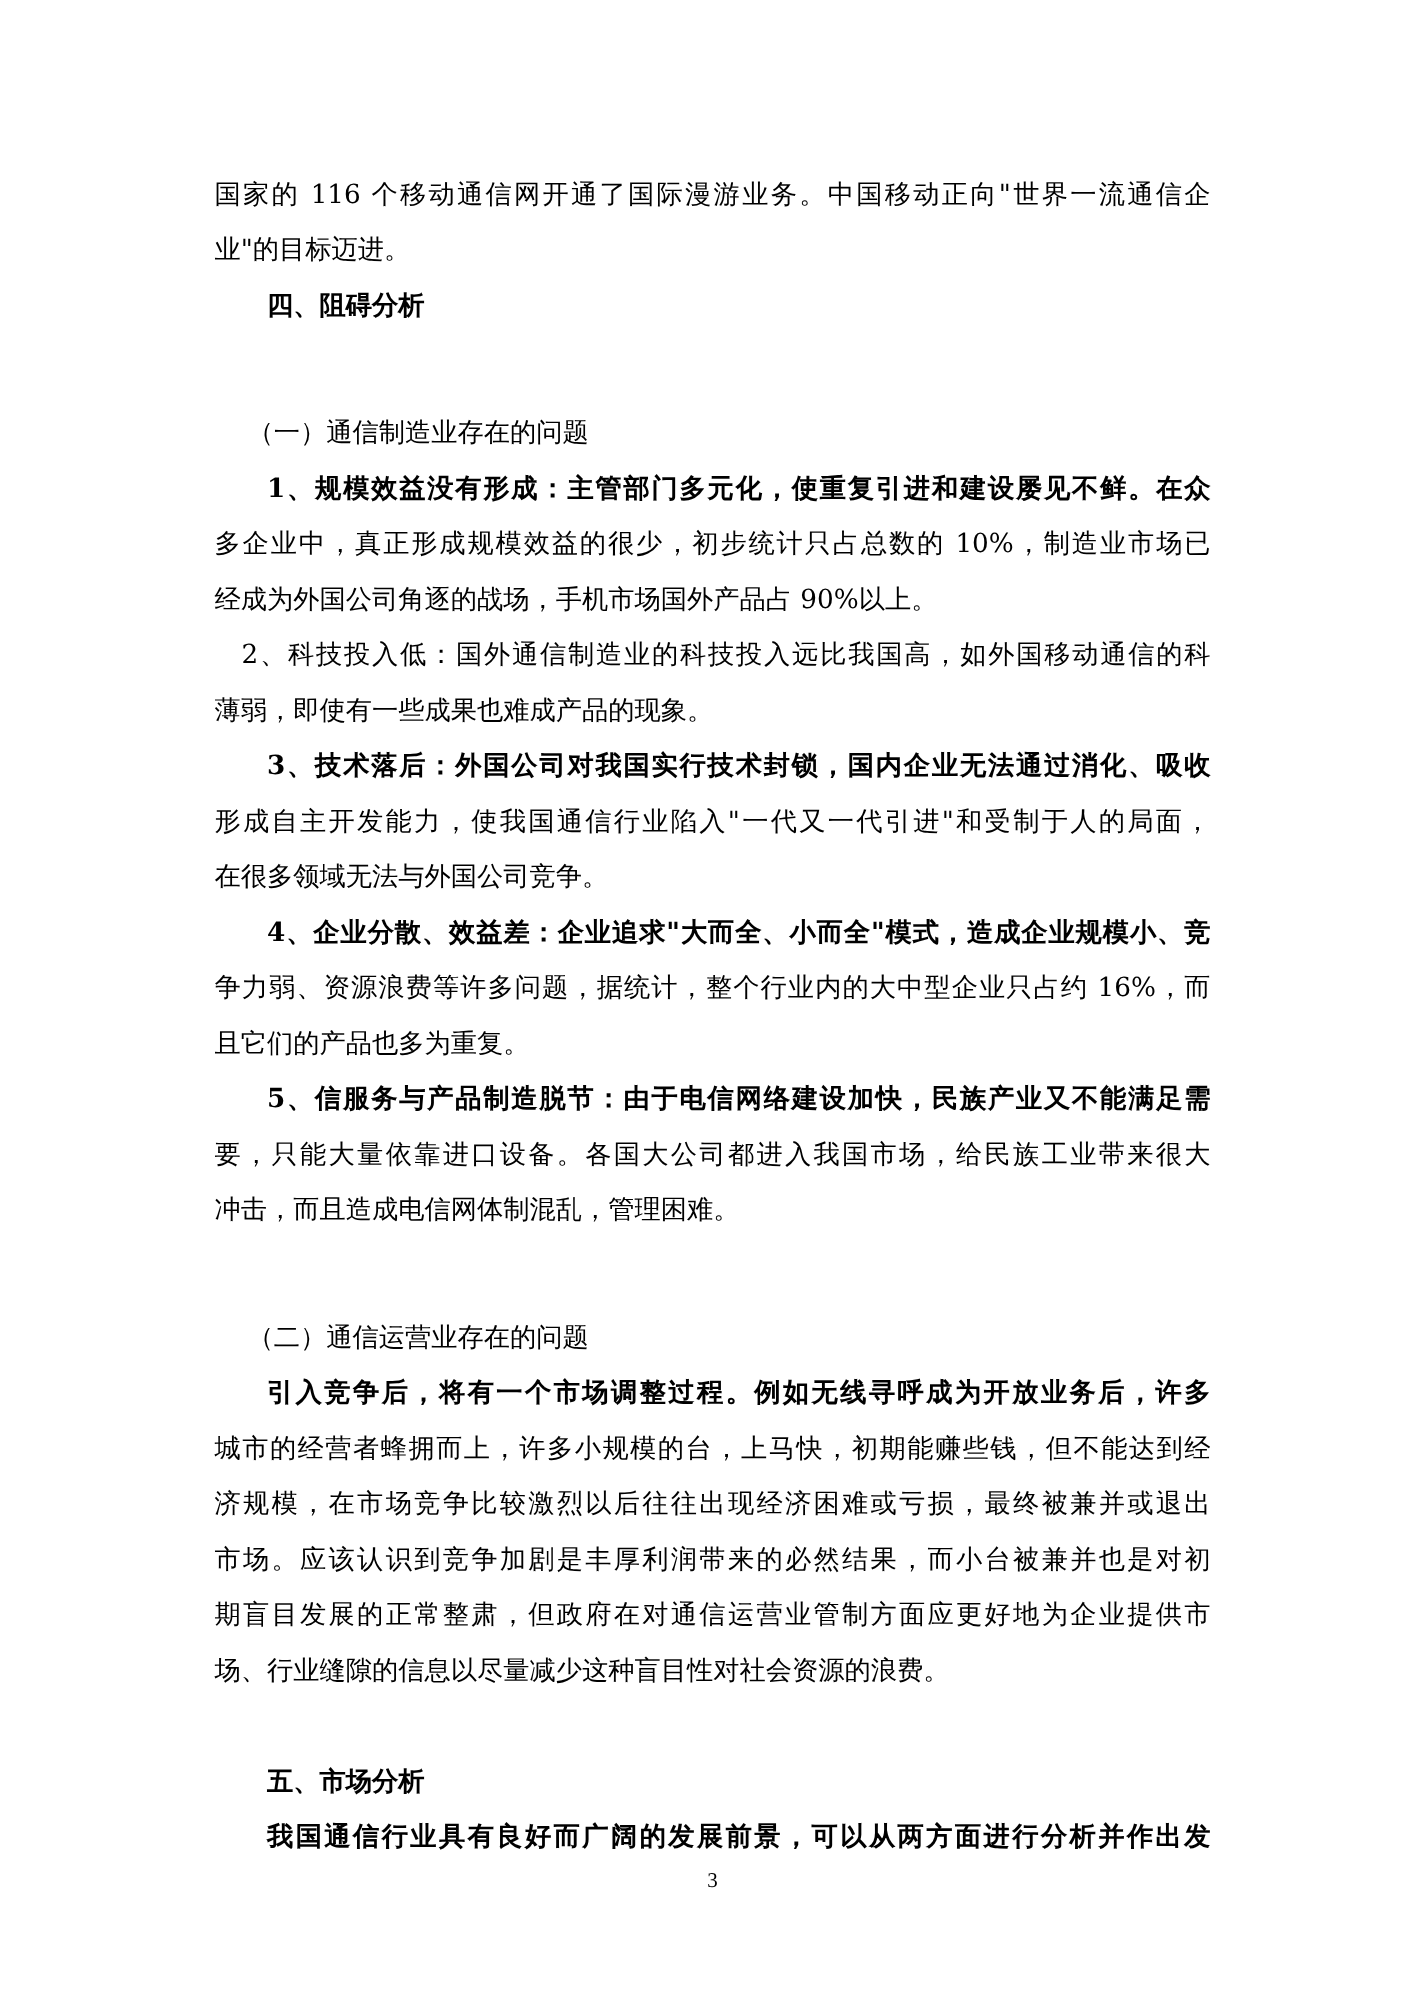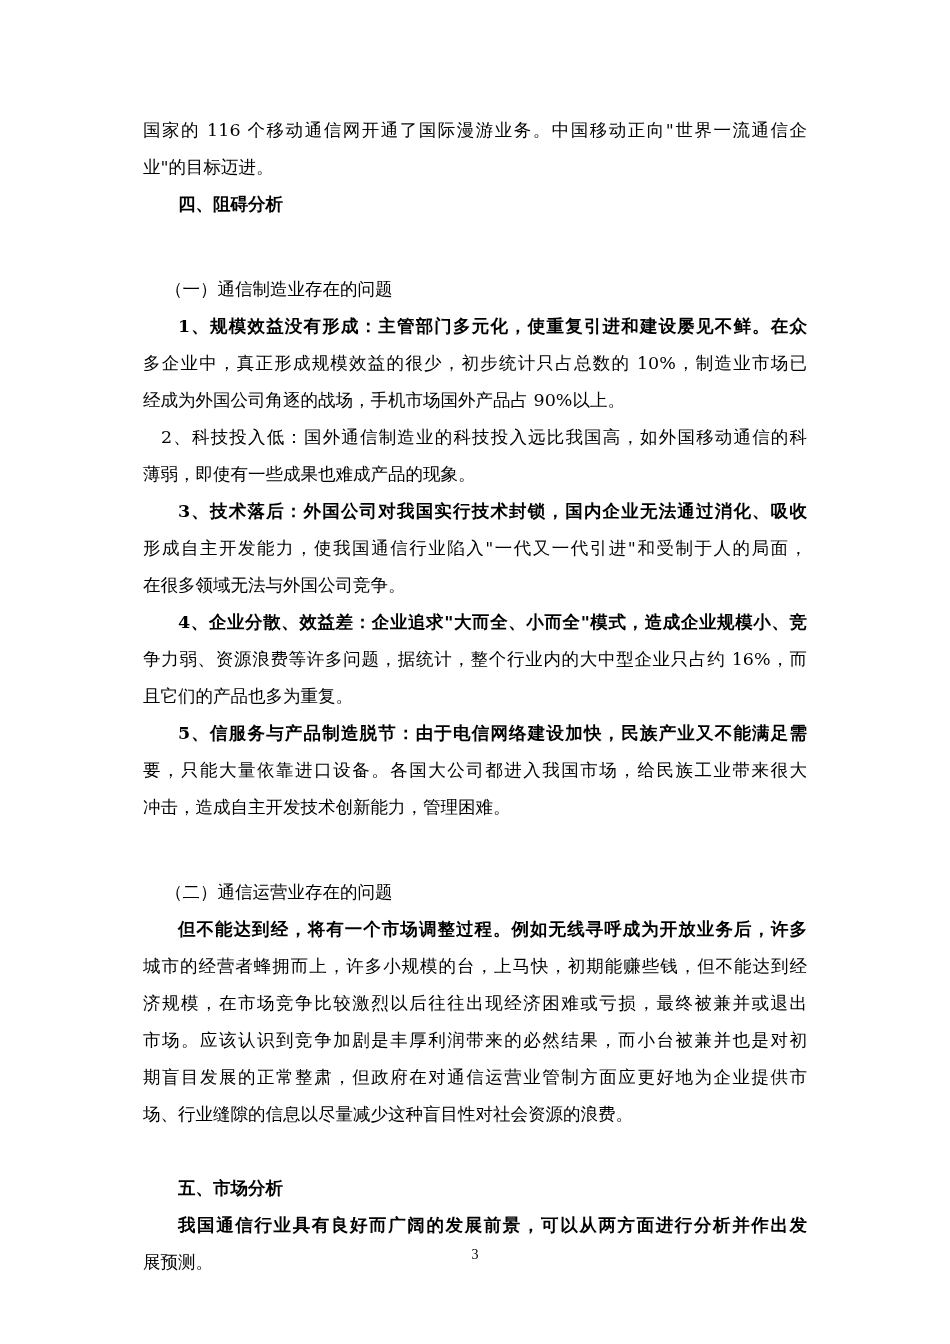--- a/index.html
+++ b/index.html
@@ -99,39 +99,38 @@
 
     <div class="paragraph">
       <div class="line indent">4、企业分散、效益差：企业追求"大而全、小而全"模式，造成企业规模小、竞</div>
       <div class="line">争力弱、资源浪费等许多问题，据统计，整个行业内的大中型企业只占约 16%，而</div>
       <div class="line last">且它们的产品也多为重复。</div>
     </div>
 
     <div class="paragraph">
       <div class="line indent">5、信服务与产品制造脱节：由于电信网络建设加快，民族产业又不能满足需</div>
       <div class="line">要，只能大量依靠进口设备。各国大公司都进入我国市场，给民族工业带来很大</div>
-      <div class="line last">冲击，造成自主开发技术创新能力，管理困难。</div>
+      <div class="line last">冲击，而且造成电信网体制混乱，管理困难。</div>
     </div>
 
     <div class="line last indent-paren">（二）通信运营业存在的问题</div>
 
     <div class="paragraph">
-      <div class="line indent">但不能达到经，将有一个市场调整过程。例如无线寻呼成为开放业务后，许多</div>
+      <div class="line indent">引入竞争后，将有一个市场调整过程。例如无线寻呼成为开放业务后，许多</div>
       <div class="line">城市的经营者蜂拥而上，许多小规模的台，上马快，初期能赚些钱，但不能达到经</div>
       <div class="line">济规模，在市场竞争比较激烈以后往往出现经济困难或亏损，最终被兼并或退出</div>
       <div class="line">市场。应该认识到竞争加剧是丰厚利润带来的必然结果，而小台被兼并也是对初</div>
       <div class="line">期盲目发展的正常整肃，但政府在对通信运营业管制方面应更好地为企业提供市</div>
       <div class="line last">场、行业缝隙的信息以尽量减少这种盲目性对社会资源的浪费。</div>
     </div>
 
     <div class="gap"></div>
 
     <div class="line last indent">五、市场分析</div>
 
     <div class="paragraph">
       <div class="line indent">我国通信行业具有良好而广阔的发展前景，可以从两方面进行分析并作出发</div>
-      <div class="line last">展预测。</div>
     </div>
 
   </div>
 
   <div class="page-number">3</div>
 </div>
 
 </body></html>

